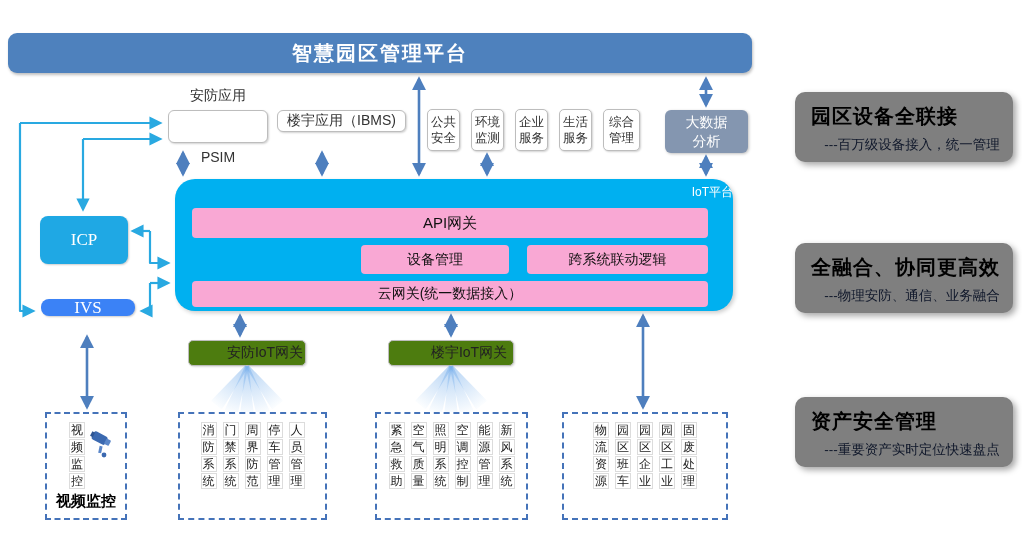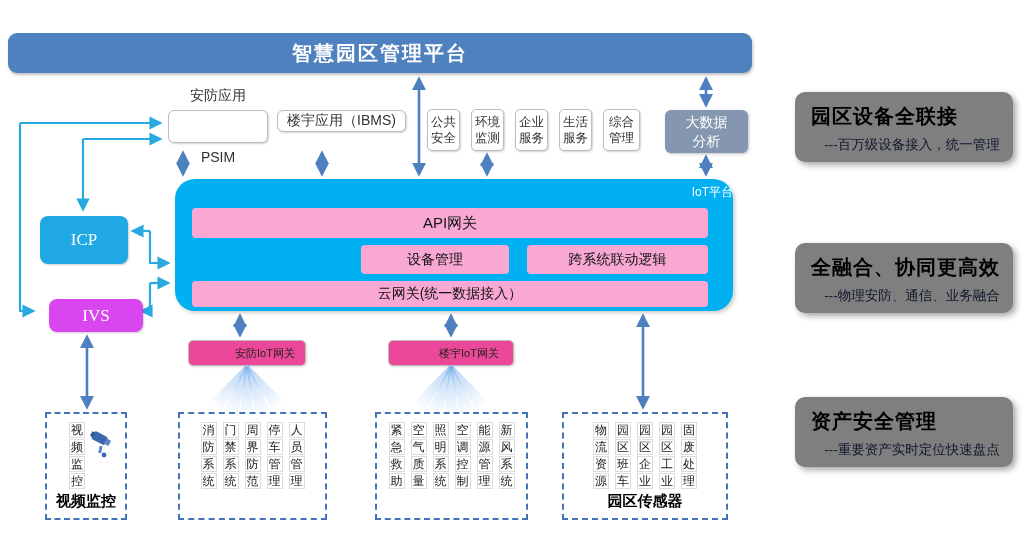--- a/index.html
+++ b/index.html
@@ -34,25 +34,25 @@
   .api   { left:17px; top:29px;  width:516px; height:30px; font-size:15px; }
   .mod1  { left:17px; top:66px;  width:152px; height:29px; }
   .mod2  { left:186px; top:66px; width:148px; height:29px; }
   .mod3  { left:352px; top:66px; width:181px; height:29px; }
   .cloud { left:17px; top:102px; width:516px; height:26px; }
 
   
   .node { display:flex; align-items:center; justify-content:center; color:#fff; border-radius:8px;
           font-family:"Liberation Serif","DejaVu Serif",serif; font-size:17px; box-shadow:1px 1px 2px rgba(0,0,0,.2); }
   .icp { left:40px; top:216px; width:88px; height:48px; background:#1FA8E4; }
-  .ivs { left:49px; top:299px; width:94px; height:33px; background:#d946ef; }
-
-  
-  .gw { background:#ec4899; border:1px solid #BDBDBD; border-radius:5px; display:flex; align-items:center;
-        justify-content:center; font-size:11px; color:#222; box-shadow:1px 1px 2px rgba(0,0,0,.15);padding-left:36px; }
+  .ivs { left:41px; top:299px; width:94px; height:17px; background:#3b82f6; }
+
+  
+  .gw { background:#4d7c0f; border:1px solid #BDBDBD; border-radius:5px; display:flex; align-items:center;
+        justify-content:center; font-size:14px; color:#222; box-shadow:1px 1px 2px rgba(0,0,0,.15);padding-left:36px; }
   .gw1 { left:188px; top:340px; width:118px; height:26px; }
   .gw2 { left:388px; top:340px; width:126px; height:26px; }
 
   
   .fan { width:140px; height:48px; pointer-events:none; }
   .ray { position:absolute; left:50%; top:0; width:14px; height:50px; transform-origin:50% 0;
          background:linear-gradient(to bottom, rgba(120,175,235,.55), rgba(190,225,250,.05));
          clip-path:polygon(38% 0, 62% 0, 100% 100%, 0% 100%); }
 
   
@@ -299,21 +299,20 @@
         <span class="vchar">工</span>
         <span class="vchar">业</span>
       </div>
       <div class="vcol">
         <span class="vchar">固</span>
         <span class="vchar">废</span>
         <span class="vchar">处</span>
         <span class="vchar">理</span>
       </div>
     </div>
-  <div class="glabel">园区传感器</div>
 </div>
 
 <div class="abs panel" style="top:92px">
   <div class="t">园区设备全联接</div>
   <div class="d">---百万级设备接入，统一管理</div>
 </div>
 <div class="abs panel" style="top:243px">
   <div class="t">全融合、协同更高效</div>
   <div class="d">---物理安防、通信、业务融合</div>
 </div>

